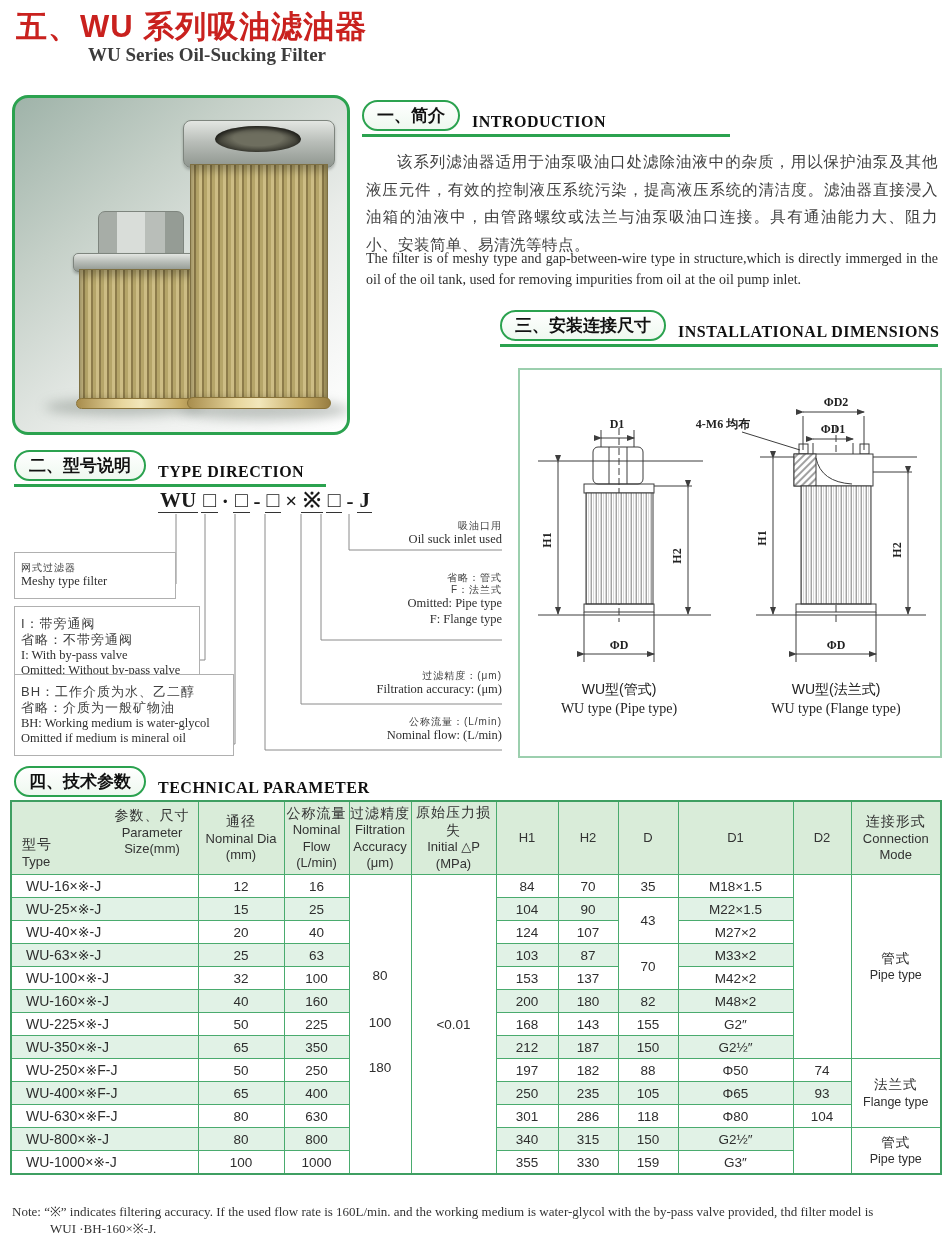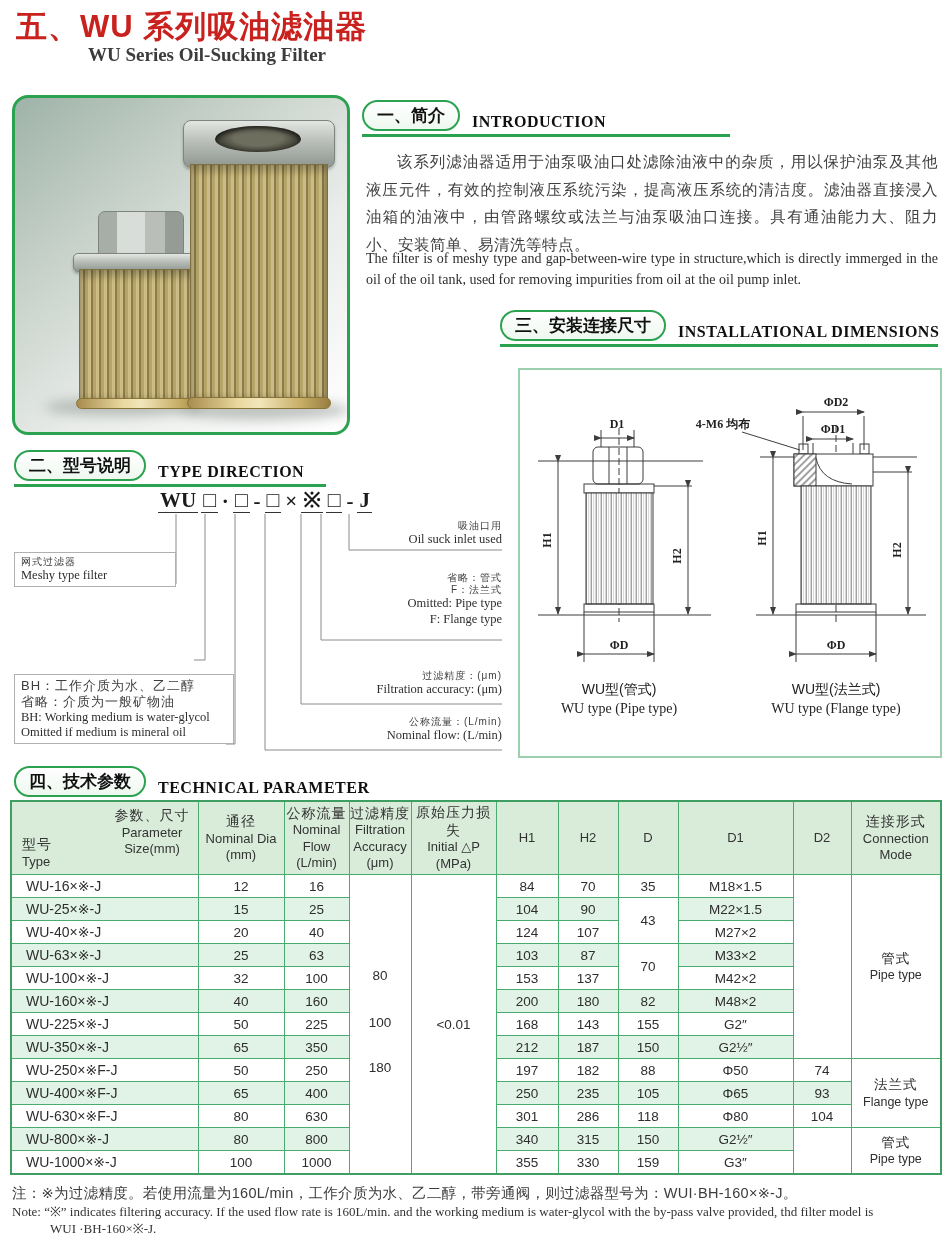--- a/index.html
+++ b/index.html
@@ -45,21 +45,21 @@
   .capt{font-size:14px;fill:#222;}
   .capt-en{font-family:"Liberation Serif","DejaVu Serif",serif;font-size:14px;fill:#222;}
 
   
   .type-diagram{position:absolute;left:12px;top:488px;width:502px;height:268px;}
   .code-line{position:absolute;left:146px;top:0;display:flex;align-items:flex-end;gap:3px;
              font-family:"Liberation Serif","DejaVu Serif",serif;font-size:21px;font-weight:700;color:#1a1a1a;}
   .code-line .u{border-bottom:1.5px solid #333;padding:0 2px;line-height:1.15;}
   .code-line .sep{padding:0 1px;line-height:1.15;}
   .td-label{position:absolute;font-size:13px;line-height:1.22;color:#3e3e3e;}
-  .td-box{border:1px solid #b0b0b0;padding:3px 6px;background:#fff;}
+  .td-box{border:1px solid #b0b0b0;padding:9px 6px;background:#fff;}
   .td-right{text-align:right;right:12px;}
   .td-label .cn{font-size:10px;letter-spacing:1px;}
   .td-label .en{font-family:"Liberation Serif","DejaVu Serif",serif;font-size:12.5px;color:#2e2e2e;letter-spacing:0;}
   .td-lines{position:absolute;left:0;top:0;}
 
   
   .tech-table{position:absolute;left:10px;top:800px;border-collapse:collapse;table-layout:fixed;width:930px;}
   .tech-table td,.tech-table th{border:1px solid #4aab6e;font-size:13.5px;color:#2e2e2e;text-align:center;
        padding:0;height:22px;font-weight:400;overflow:hidden;}
   .tech-table thead th{background:#d9ecd9;height:72px;font-size:13px;line-height:1.25;color:#333;}
@@ -242,20 +242,26 @@
       <span class="sep">×</span>
       <span class="u">※</span>
       <span class="u">□</span>
       <span class="sep">-</span>
       <span class="u">J</span>
     </div>
 
     <div class="td-label td-box" style="left:2px;top:64px;width:148px;">
       <div class="cn">网式过滤器</div>
       <div class="en">Meshy type filter</div>
+    </div>
+    <div class="td-label td-box" style="left:2px;top:118px;width:172px;">
+      <div class="cn" style="font-size:13px">I：带旁通阀</div>
+      <div class="cn" style="font-size:13px">省略：不带旁通阀</div>
+      <div class="en">I: With by-pass valve</div>
+      <div class="en">Omitted: Without by-pass valve</div>
     </div>
     <div class="td-label td-box" style="left:2px;top:186px;width:206px;">
       <div class="cn" style="font-size:13px">BH：工作介质为水、乙二醇</div>
       <div class="cn" style="font-size:13px">省略：介质为一般矿物油</div>
       <div class="en">BH: Working medium is water-glycol</div>
       <div class="en">Omitted if medium is mineral oil</div>
     </div>
 
     <div class="td-label td-right" style="top:32px;">
       <div class="cn">吸油口用</div>
@@ -478,19 +484,18 @@
           <td>100</td>
           <td>1000</td>
           <td>355</td>
           <td>330</td>
           <td>159</td>
           <td>G3″</td>
         </tr>
       </tbody>
   </table>
 
-  <div class="note-cn">注：※为过滤精度。若使用流量为160L/min，工作介质为水、乙二醇，带旁通阀，则过滤器型号为：WUI·BH-160×※-J。</div>
   <div class="note-en">
     <div>Note: “※” indicates filtering accuracy. If the used flow rate is 160L/min. and the working medium is water-glycol with the by-pass valve provided, thd filter model is</div>
     <div class="cont">WUI ·BH-160×※-J.</div>
   </div>
 
 </div>
 
 </body></html>

